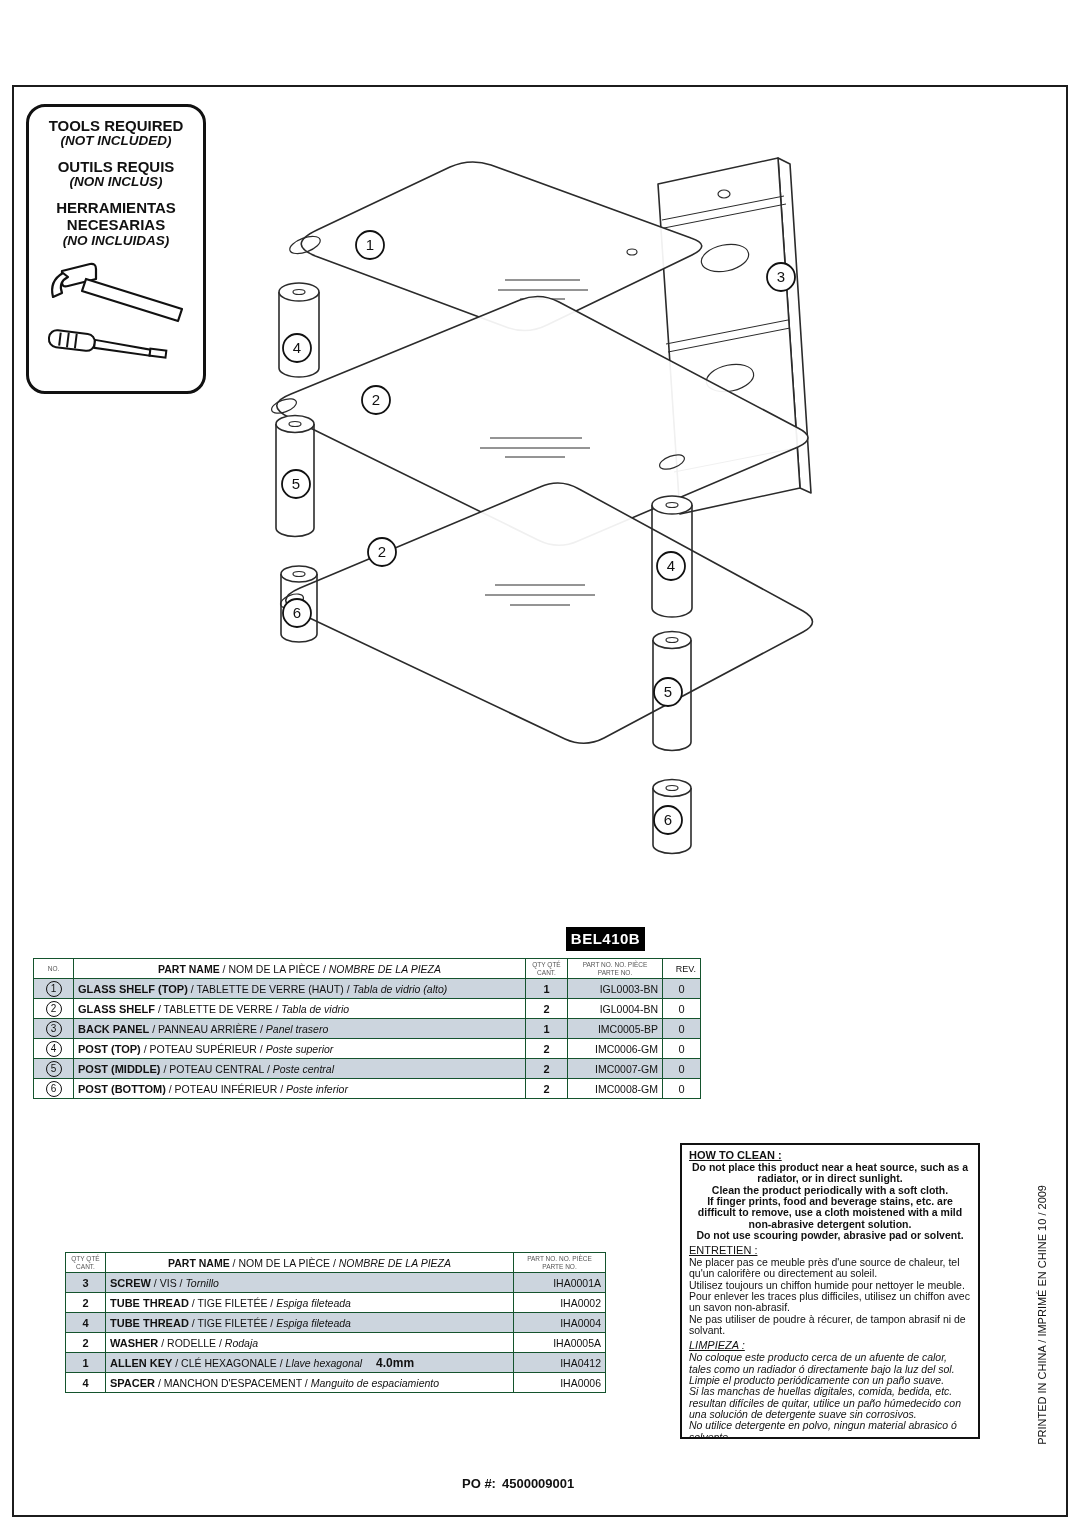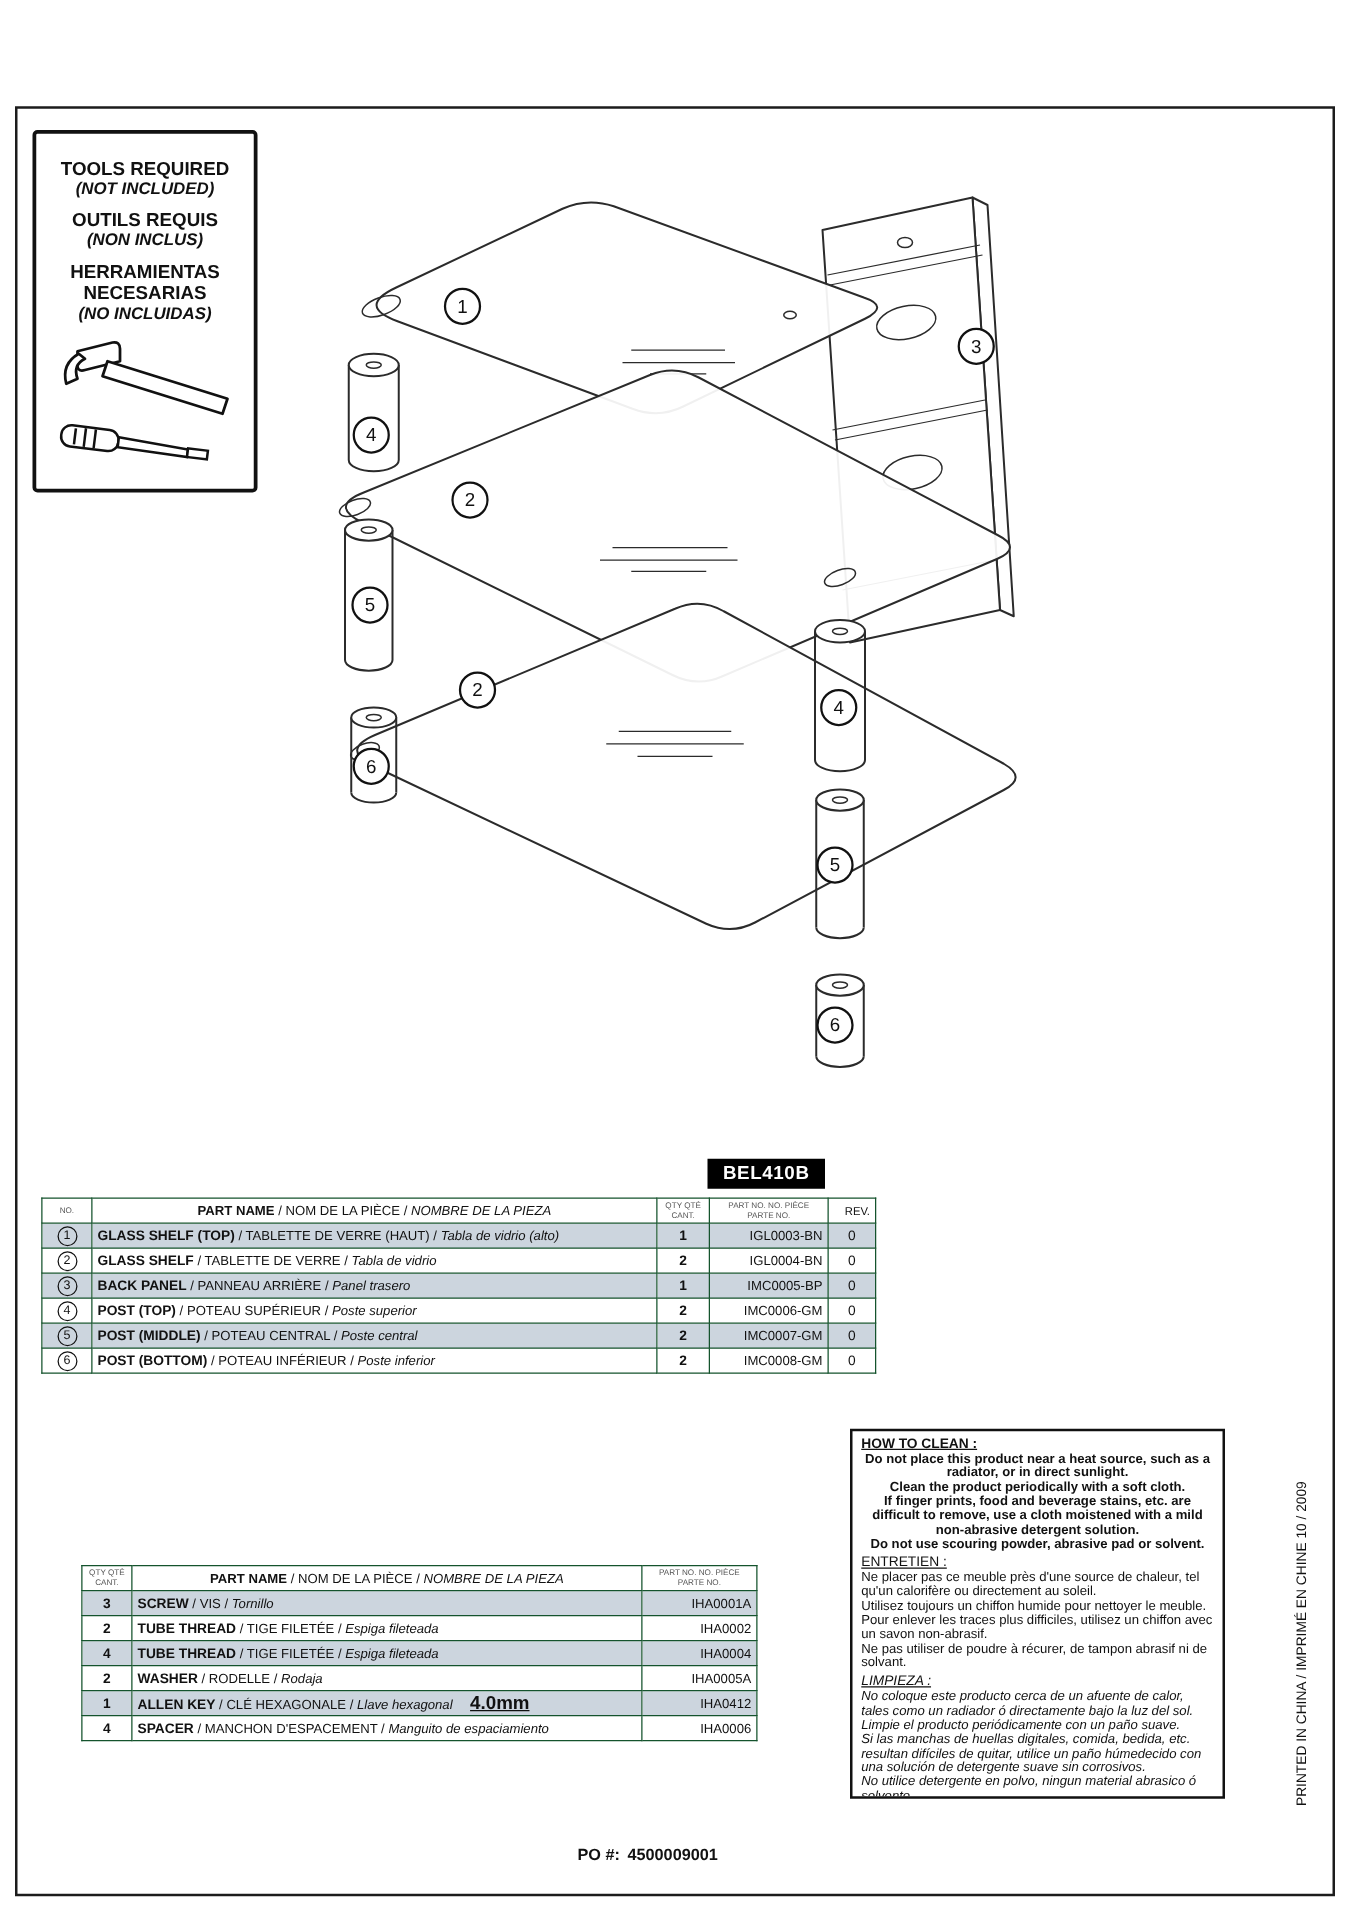--- a/index.html
+++ b/index.html
@@ -8,41 +8,41 @@
     font-family:"Liberation Sans", sans-serif; color:#111; overflow:hidden;
   }
   .frame {
     position:absolute; left:12px; top:85px; width:1052px; height:1428px;
     border:2px solid #1c1c1c;
   }
 
   
   .tools-box {
     position:absolute; left:26px; top:104px; width:180px; height:290px;
-    border:3px solid #111; border-radius:4px; box-sizing:border-box;
-    text-align:center; padding-top:20px;
+    border:3px solid #111; border-radius:19px; box-sizing:border-box;
+    text-align:center; padding-top:10px;
   }
   .tools-box .t-main { font-weight:bold; font-size:15px; line-height:1.15; }
   .tools-box .t-sub  { font-weight:bold; font-style:italic; font-size:13.5px; line-height:1.1; }
   .tools-box .t-gap  { height:9px; }
   .tools-icons { margin-top:4px; }
 
   
   .diagram { position:absolute; left:180px; top:100px; }
   .shelf   { fill:#ffffff; fill-opacity:0.93; stroke:#2b2b2b; stroke-width:1.6; stroke-linejoin:round; }
   .panel   { fill:#ffffff; stroke:#2b2b2b; stroke-width:1.6; stroke-linejoin:round; }
   .post    { fill:#ffffff; stroke:#2b2b2b; stroke-width:1.6; }
   .hole    { fill:none; stroke:#2b2b2b; stroke-width:1.2; }
   .shine   { stroke:#2b2b2b; stroke-width:1; }
   .callout circle { fill:#fff; stroke:#111; stroke-width:1.8; }
   .callout text   { font-family:"Liberation Sans",sans-serif; font-size:15px; fill:#111; text-anchor:middle; }
 
   
   .model-label {
-    position:absolute; left:566px; top:927px; width:94px; height:24px;
+    position:absolute; left:566px; top:927px; width:79px; height:24px;
     background:#000; color:#fff; font-weight:bold; font-size:15px;
     text-align:center; line-height:24px; letter-spacing:0.5px;
   }
 
   
   table { border-collapse:collapse; font-size:11px; table-layout:fixed; }
   td, th { border:1px solid #14532d; padding:0 4px; height:19px; overflow:hidden; white-space:nowrap; }
   th { font-weight:normal; }
   .tiny { font-size:6.5px; color:#555; line-height:1.1; white-space:normal; text-align:center; }
   .rev-h { font-size:9px; font-weight:normal; text-align:right;margin-left:16px; }
@@ -51,21 +51,21 @@
   .qty-b { font-weight:bold; text-align:center; }
   .pn { font-size:10.5px; text-align:right; }
   .name-h { text-align:center; font-size:10.5px; }
   .name-h .fr::before, .name-h .es::before,
   .name-c .fr::before, .name-c .es::before {
     content:" / "; font-style:normal; font-weight:normal;
   }
   .name-c .en { font-weight:bold; font-size:11px; }
   .name-c .fr { font-size:10.5px; }
   .name-c .es { font-style:italic; font-size:10.5px; }
-  .name-c .extra { margin-left:14px; font-size:15px;text-decoration:underline; }
+  .name-c .extra { margin-left:14px; font-size:12px; }
   .cnum {
     display:inline-block; width:14px; height:14px; border:1.3px solid #111;
     border-radius:50%; text-align:center; line-height:14px; font-size:10px;
   }
   .parts-table    { position:absolute; left:33px;  top:958px; }
   .hardware-table { position:absolute; left:65px;  top:1252px; }
 
   
   .clean-box {
     position:absolute; left:680px; top:1143px; width:300px; height:296px;

